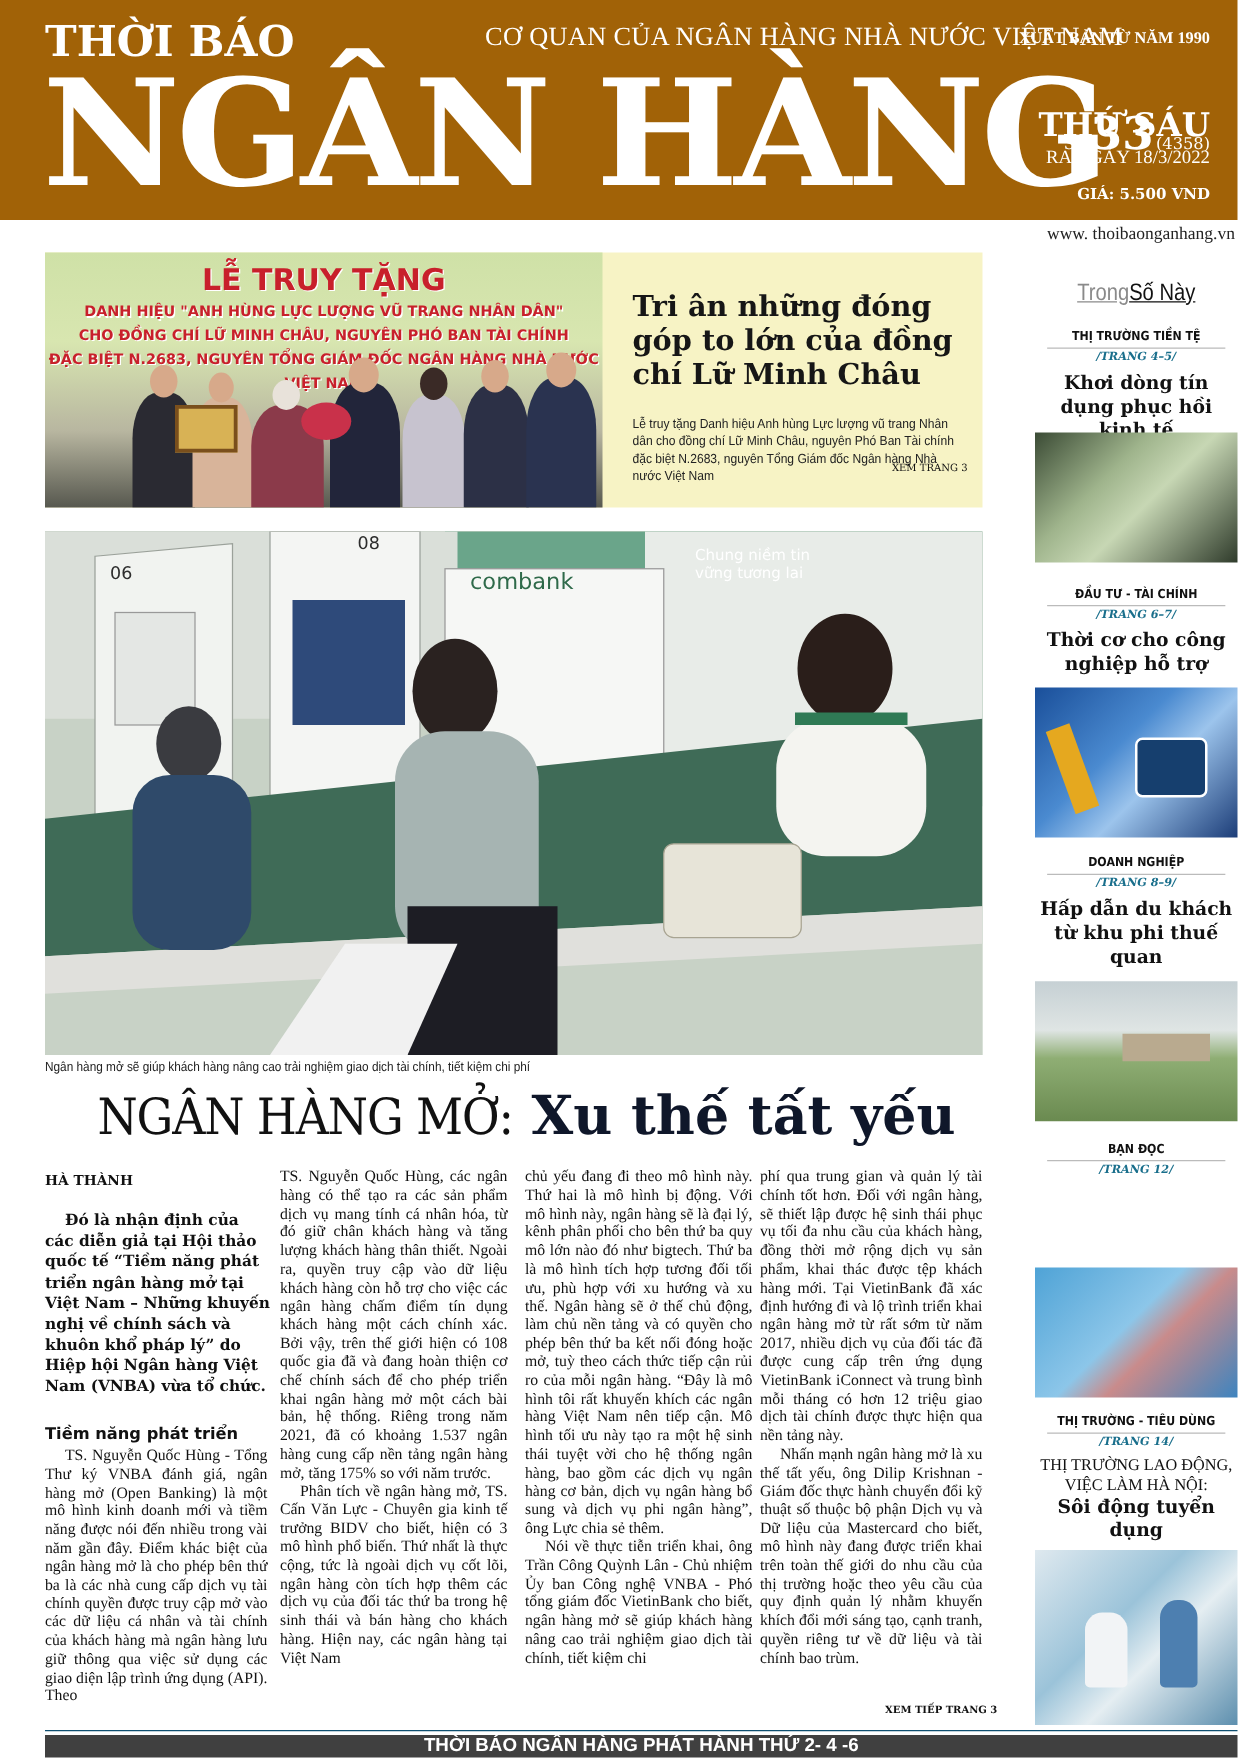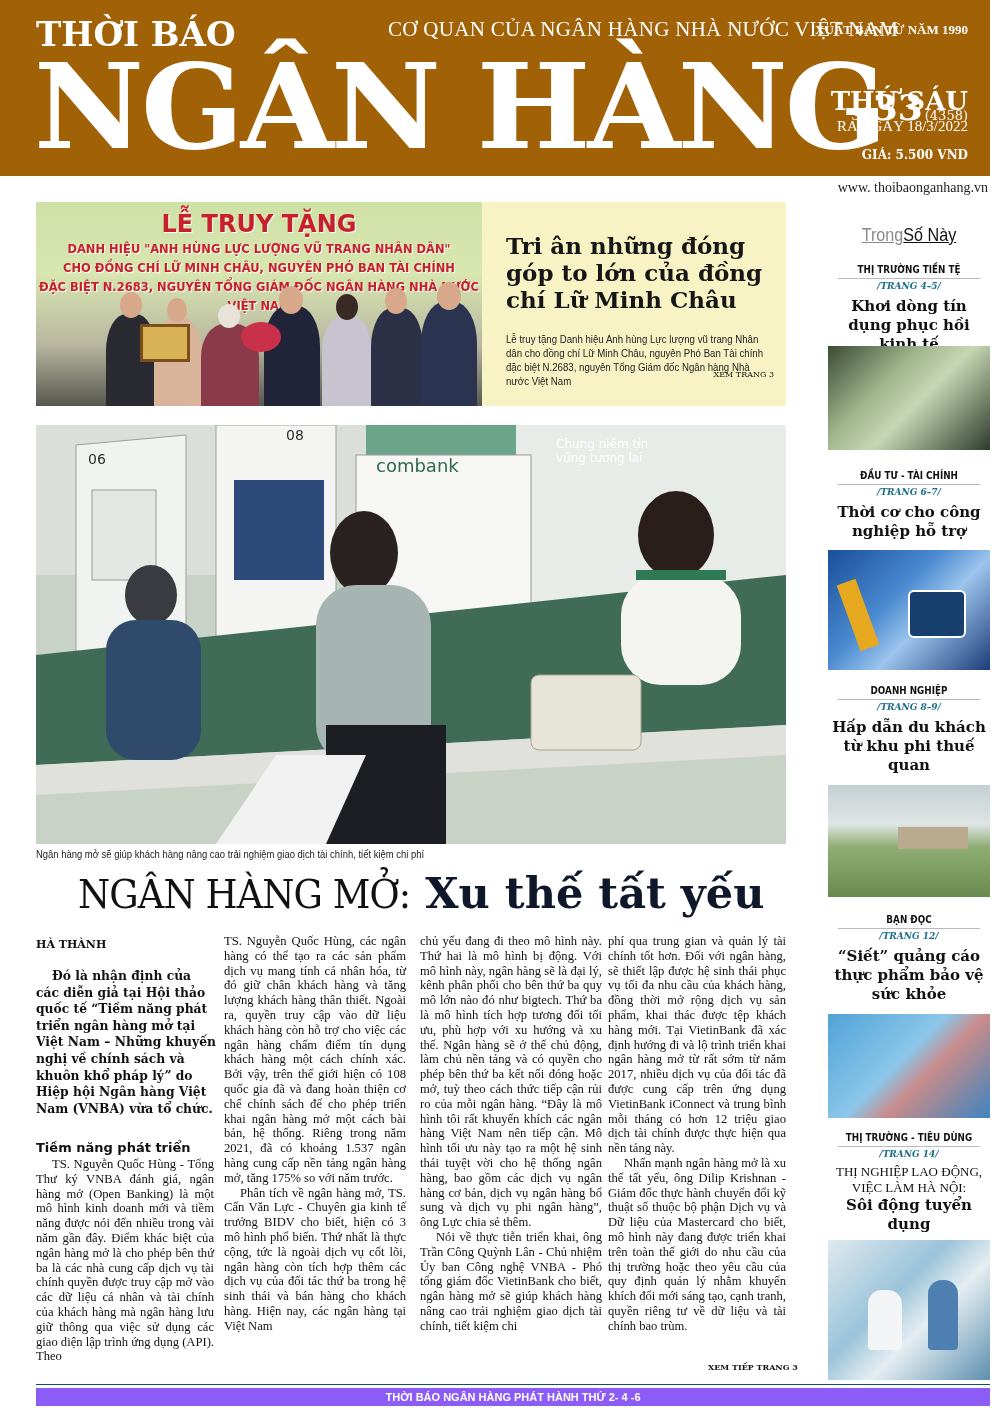--- a/index.html
+++ b/index.html
@@ -57,21 +57,21 @@
   .sb-title .a { color: #8a8a8a; text-decoration: underline; }
   .sb-title .b { color: #111; text-decoration: underline; }
   .sb-item { position: absolute; left: 828px; width: 162px; text-align: center; }
   .sb-cat { font-family: "DejaVu Sans", sans-serif; font-weight: bold; font-size: 10px; transform: scaleX(0.88); padding-bottom: 3px; border-bottom: 1px solid #bbb; }
   .sb-page { font-family: "DejaVu Serif", serif; font-weight: bold; font-style: italic; font-size: 9px; color: #1a6f8c; margin-top: 2px; }
   .sb-head { font-family: "DejaVu Serif", serif; font-weight: bold; font-size: 15px; line-height: 19px; margin-top: 6px; color: #111; }
   .sb-pre { font-family: "Liberation Serif", serif; font-size: 13px; line-height: 16px; margin-top: 5px; }
   .sb-img { position: absolute; left: 828px; width: 162px; overflow: hidden; }
 
   
-  .footer { position: absolute; left: 36px; top: 1388px; width: 954px; height: 18px; background: #8b5cf6; color: #fff; text-align: center; font-family: "Liberation Sans", sans-serif; font-weight: bold; font-size: 11px; line-height: 18px; }
+  .footer { position: absolute; left: 36px; top: 1388px; width: 954px; height: 18px; background: #404040; color: #fff; text-align: center; font-family: "Liberation Sans", sans-serif; font-weight: bold; font-size: 15px; line-height: 18px; }
   .rule { position: absolute; left: 36px; top: 1384px; width: 954px; height: 1px; background: #0f5071; }
 </style>
 </head>
 <body>
 
 <header class="masthead">
   <div class="mh-small">THỜI BÁO</div>
   <div class="mh-big">NGÂN HÀNG</div>
   <div class="mh-org">CƠ QUAN CỦA NGÂN HÀNG NHÀ NƯỚC VIỆT NAM</div>
   <div class="mh-since">XUẤT BẢN TỪ NĂM 1990</div>
@@ -208,28 +208,27 @@
     <div class="sb-page">/TRANG 8–9/</div>
     <div class="sb-head">Hấp dẫn du khách từ khu phi thuế quan</div>
   </div>
   <div class="sb-img" style="top:785px;height:112px;background:linear-gradient(180deg,#c6d0d4 0%,#dfe5e4 35%,#8fae74 55%,#6a8a50 100%);">
     <div style="position:absolute;left:70px;top:42px;width:70px;height:22px;background:#b9aa8f;"></div>
   </div>
 
   <div class="sb-item" style="top:914px;">
     <div class="sb-cat">BẠN ĐỌC</div>
     <div class="sb-page">/TRANG 12/</div>
-    <div class="sb-head">“Siết” quảng cáo thực phẩm bảo vệ sức khỏe</div>
   </div>
   <div class="sb-img" style="top:1014px;height:104px;background:linear-gradient(135deg,#4fa3d6 0%,#8cc6e9 45%,#c98b8b 60%,#3e84bf 100%);"></div>
 
   <div class="sb-item" style="top:1132px;">
     <div class="sb-cat">THỊ TRƯỜNG - TIÊU DÙNG</div>
     <div class="sb-page">/TRANG 14/</div>
-    <div class="sb-pre">THỊ NGHIỆP LAO ĐỘNG, VIỆC LÀM HÀ NỘI:</div>
+    <div class="sb-pre">THỊ TRƯỜNG LAO ĐỘNG, VIỆC LÀM HÀ NỘI:</div>
     <div class="sb-head" style="margin-top:0;">Sôi động tuyển dụng</div>
   </div>
   <div class="sb-img" style="top:1240px;height:140px;background:linear-gradient(135deg,#dfe9ef 0%,#9bc3d9 40%,#e5eef2 60%,#5d8fae 100%);">
     <div style="position:absolute;left:40px;top:50px;width:34px;height:60px;border-radius:14px 14px 4px 4px;background:#f2f4f6;"></div>
     <div style="position:absolute;left:100px;top:40px;width:30px;height:70px;border-radius:14px 14px 4px 4px;background:#4d7fb0;"></div>
   </div>
 </aside>
 
 <div class="rule"></div>
 <footer class="footer">THỜI BÁO NGÂN HÀNG PHÁT HÀNH THỨ 2- 4 -6</footer>

